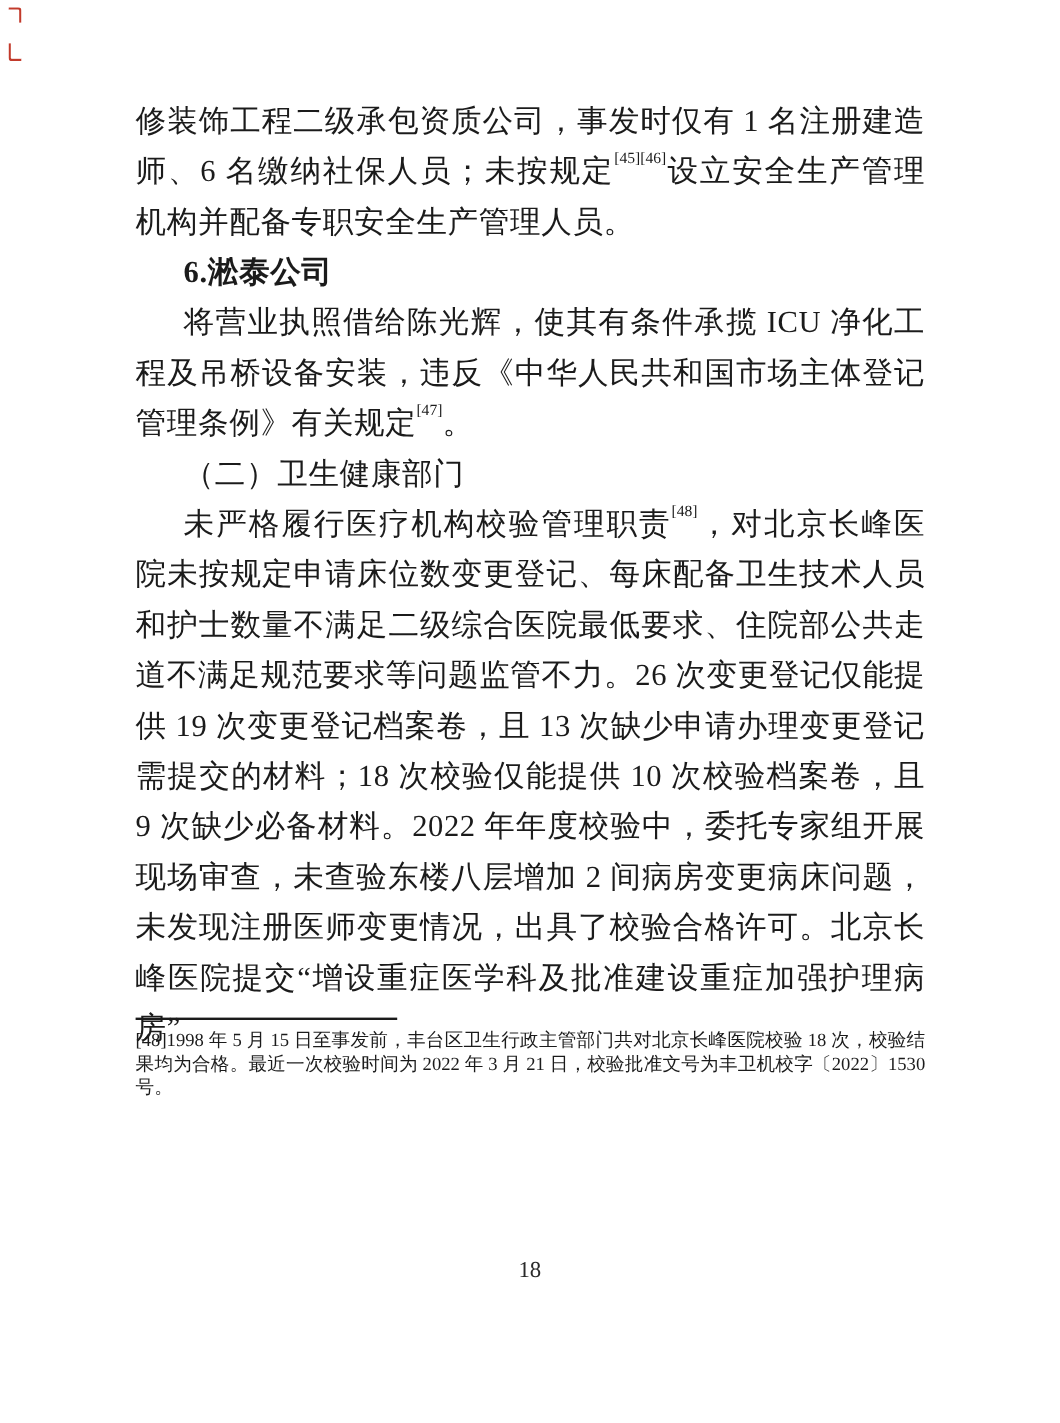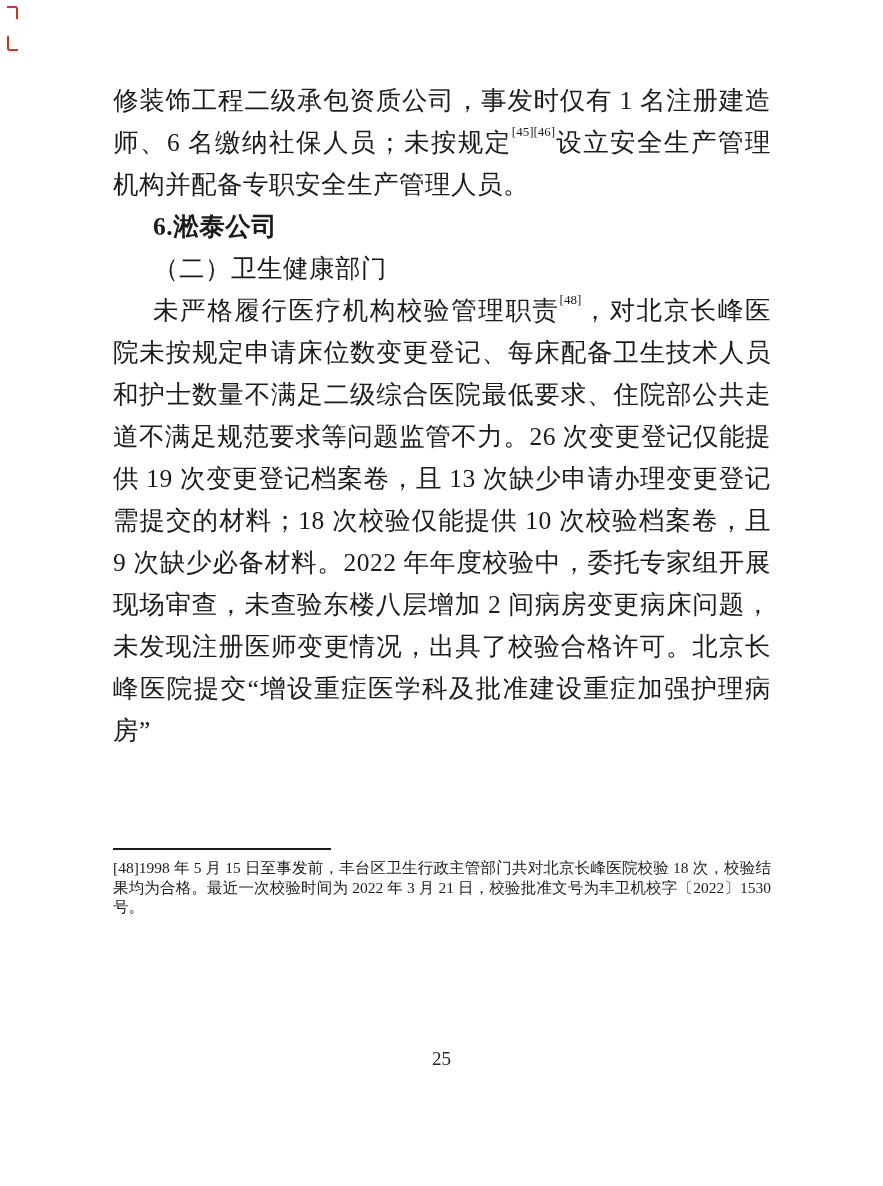--- a/index.html
+++ b/index.html
@@ -80,25 +80,26 @@
 </head>
 <body>
 
 <span class="red-mark m1"></span>
 <span class="red-mark m2"></span>
 
 <main class="content">
   <div id="paragraphs">
       <p class="para body"><span>修装饰工程二级承包资质公司，事发时仅有 1 名注册建造师、6 名缴纳社保人员；未按规定</span><sup>[45][46]</sup><span>设立安全生产管理机构并配备专职安全生产管理人员。</span></p>
       <p class="para heading-bold"><span>6.淞泰公司</span></p>
+      <p class="para body indent"><span>将营业执照借给陈光辉，使其有条件承揽 ICU 净化工程及吊桥设备安装，违反《中华人民共和国市场主体登记管理条例》有关规定</span><sup>[47]</sup><span>。</span></p>
       <p class="para heading-plain"><span>（二）卫生健康部门</span></p>
       <p class="para body indent"><span>未严格履行医疗机构校验管理职责</span><sup>[48]</sup><span>，对北京长峰医院未按规定申请床位数变更登记、每床配备卫生技术人员和护士数量不满足二级综合医院最低要求、住院部公共走道不满足规范要求等问题监管不力。26 次变更登记仅能提供 19 次变更登记档案卷，且 13 次缺少申请办理变更登记需提交的材料；18 次校验仅能提供 10 次校验档案卷，且 9 次缺少必备材料。2022 年年度校验中，委托专家组开展现场审查，未查验东楼八层增加 2 间病房变更病床问题，未发现注册医师变更情况，出具了校验合格许可。北京长峰医院提交“增设重症医学科及批准建设重症加强护理病房”</span></p>
     </div>
 </main>
 
 <section class="footnote-block">
   <div class="fn-sep"></div>
   <div id="footnotes">
       <p class="footnote"><span>[48]</span><span>1998 年 5 月 15 日至事发前，丰台区卫生行政主管部门共对北京长峰医院校验 18 次，校验结果均为合格。最近一次校验时间为 2022 年 3 月 21 日，校验批准文号为丰卫机校字〔2022〕1530 号。</span></p>
     </div>
 </section>
 
-<div class="page-number">25</div>
+<div class="page-number">18</div>
 
 </body></html>

